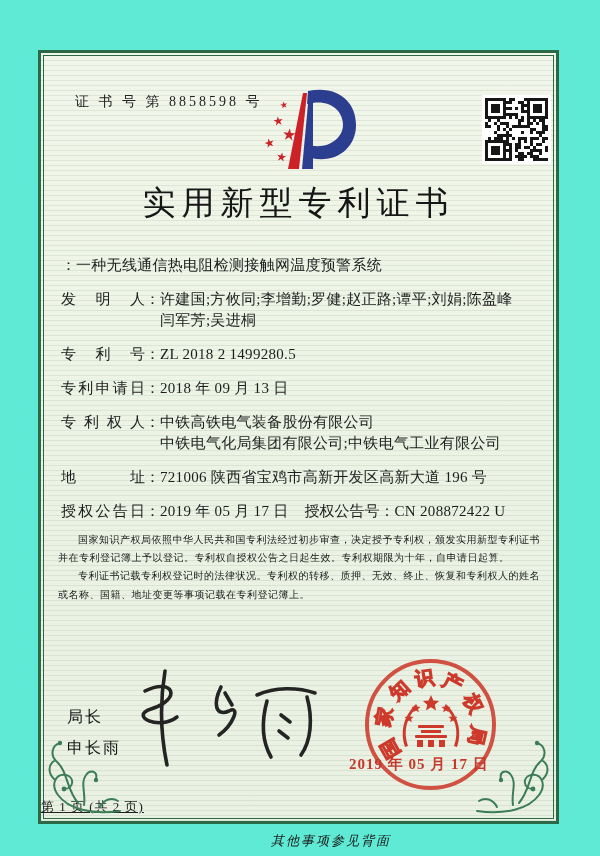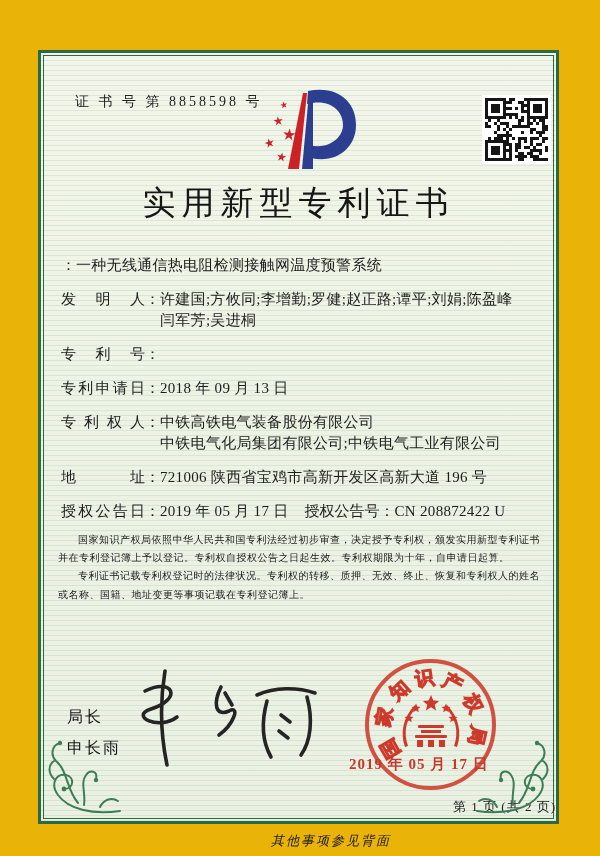--- a/index.html
+++ b/index.html
@@ -1,18 +1,18 @@
 <!DOCTYPE html>
 <html><head>
 <meta charset="utf-8">
 <style>
   html,body{margin:0;padding:0;background:#d9d2bd;}
   .page{
     position:relative; width:600px; height:856px; margin:0 auto;
-    background:#eab308;
+    background:#5eead4;
     font-family:"Liberation Serif", serif;
     color:#1e1e1e; overflow:hidden;
   }
   
   .frame{
     position:absolute; left:38px; top:50px; width:515px; height:768px;
     border:3px solid #2c6a47;
     background:
       repeating-linear-gradient(0deg, rgba(118,160,130,0.17) 0px, rgba(118,160,130,0.17) 1px, transparent 1px, transparent 5px),
       linear-gradient(180deg,#f2f6ea 0%, #ecf3e4 55%, #eaf1e2 100%);
@@ -79,21 +79,21 @@
     font-family:"Liberation Serif",serif;
     color:#cd3a2c;
     -webkit-text-stroke:1.1px #cd3a2c;
     -webkit-text-fill-color:rgba(242,246,236,0.82);
   }
   .emblem{ position:absolute; left:50%; top:50%; transform:translate(-50%,-50%); }
   .seal-date{
     position:absolute; left:308px; top:702px; font-size:15px; letter-spacing:1px;
     color:#c6382b; font-weight:700; font-family:"Liberation Serif",serif;
   }
-  .page-no{ position:absolute; left:0; top:745px; width:100%; text-align:right; font-size:13px; letter-spacing:1px; color:#222;}
+  .page-no{ position:absolute; left:0; top:745px; width:100%; text-align:left; font-size:13px; letter-spacing:1px; color:#222;text-decoration:underline;}
   
   .flourish{ position:absolute; bottom:6px; }
   .fl-left{ left:3px; }
   .fl-right{ right:3px; transform:scaleX(-1); }
   
   .back-note{
     position:absolute; left:0; top:832px; width:100%; text-align:center;
     font-family:"DejaVu Serif",serif; font-style:italic; font-size:13px; letter-spacing:2px; color:#1a1a1a;padding-left:31px;
   }
 </style>
@@ -575,20 +575,21 @@
         <span class="lbl">发明人</span>
           <span class="colon">：</span>
         <span class="val">
           <span class="vline">许建国;方攸同;李增勤;罗健;赵正路;谭平;刘娟;陈盈峰</span>
           <span class="vline">闫军芳;吴进桐</span>
         </span>
       </div>
       <div class="f-row">
         <span class="lbl">专利号</span>
           <span class="colon">：</span>
+        <span class="val">ZL 2018 2 1499280.5</span>
       </div>
       <div class="f-row">
         <span class="lbl">专利申请日</span>
           <span class="colon">：</span>
         <span class="val">2018 年 09 月 13 日</span>
       </div>
       <div class="f-row">
         <span class="lbl">专利权人</span>
           <span class="colon">：</span>
         <span class="val">

